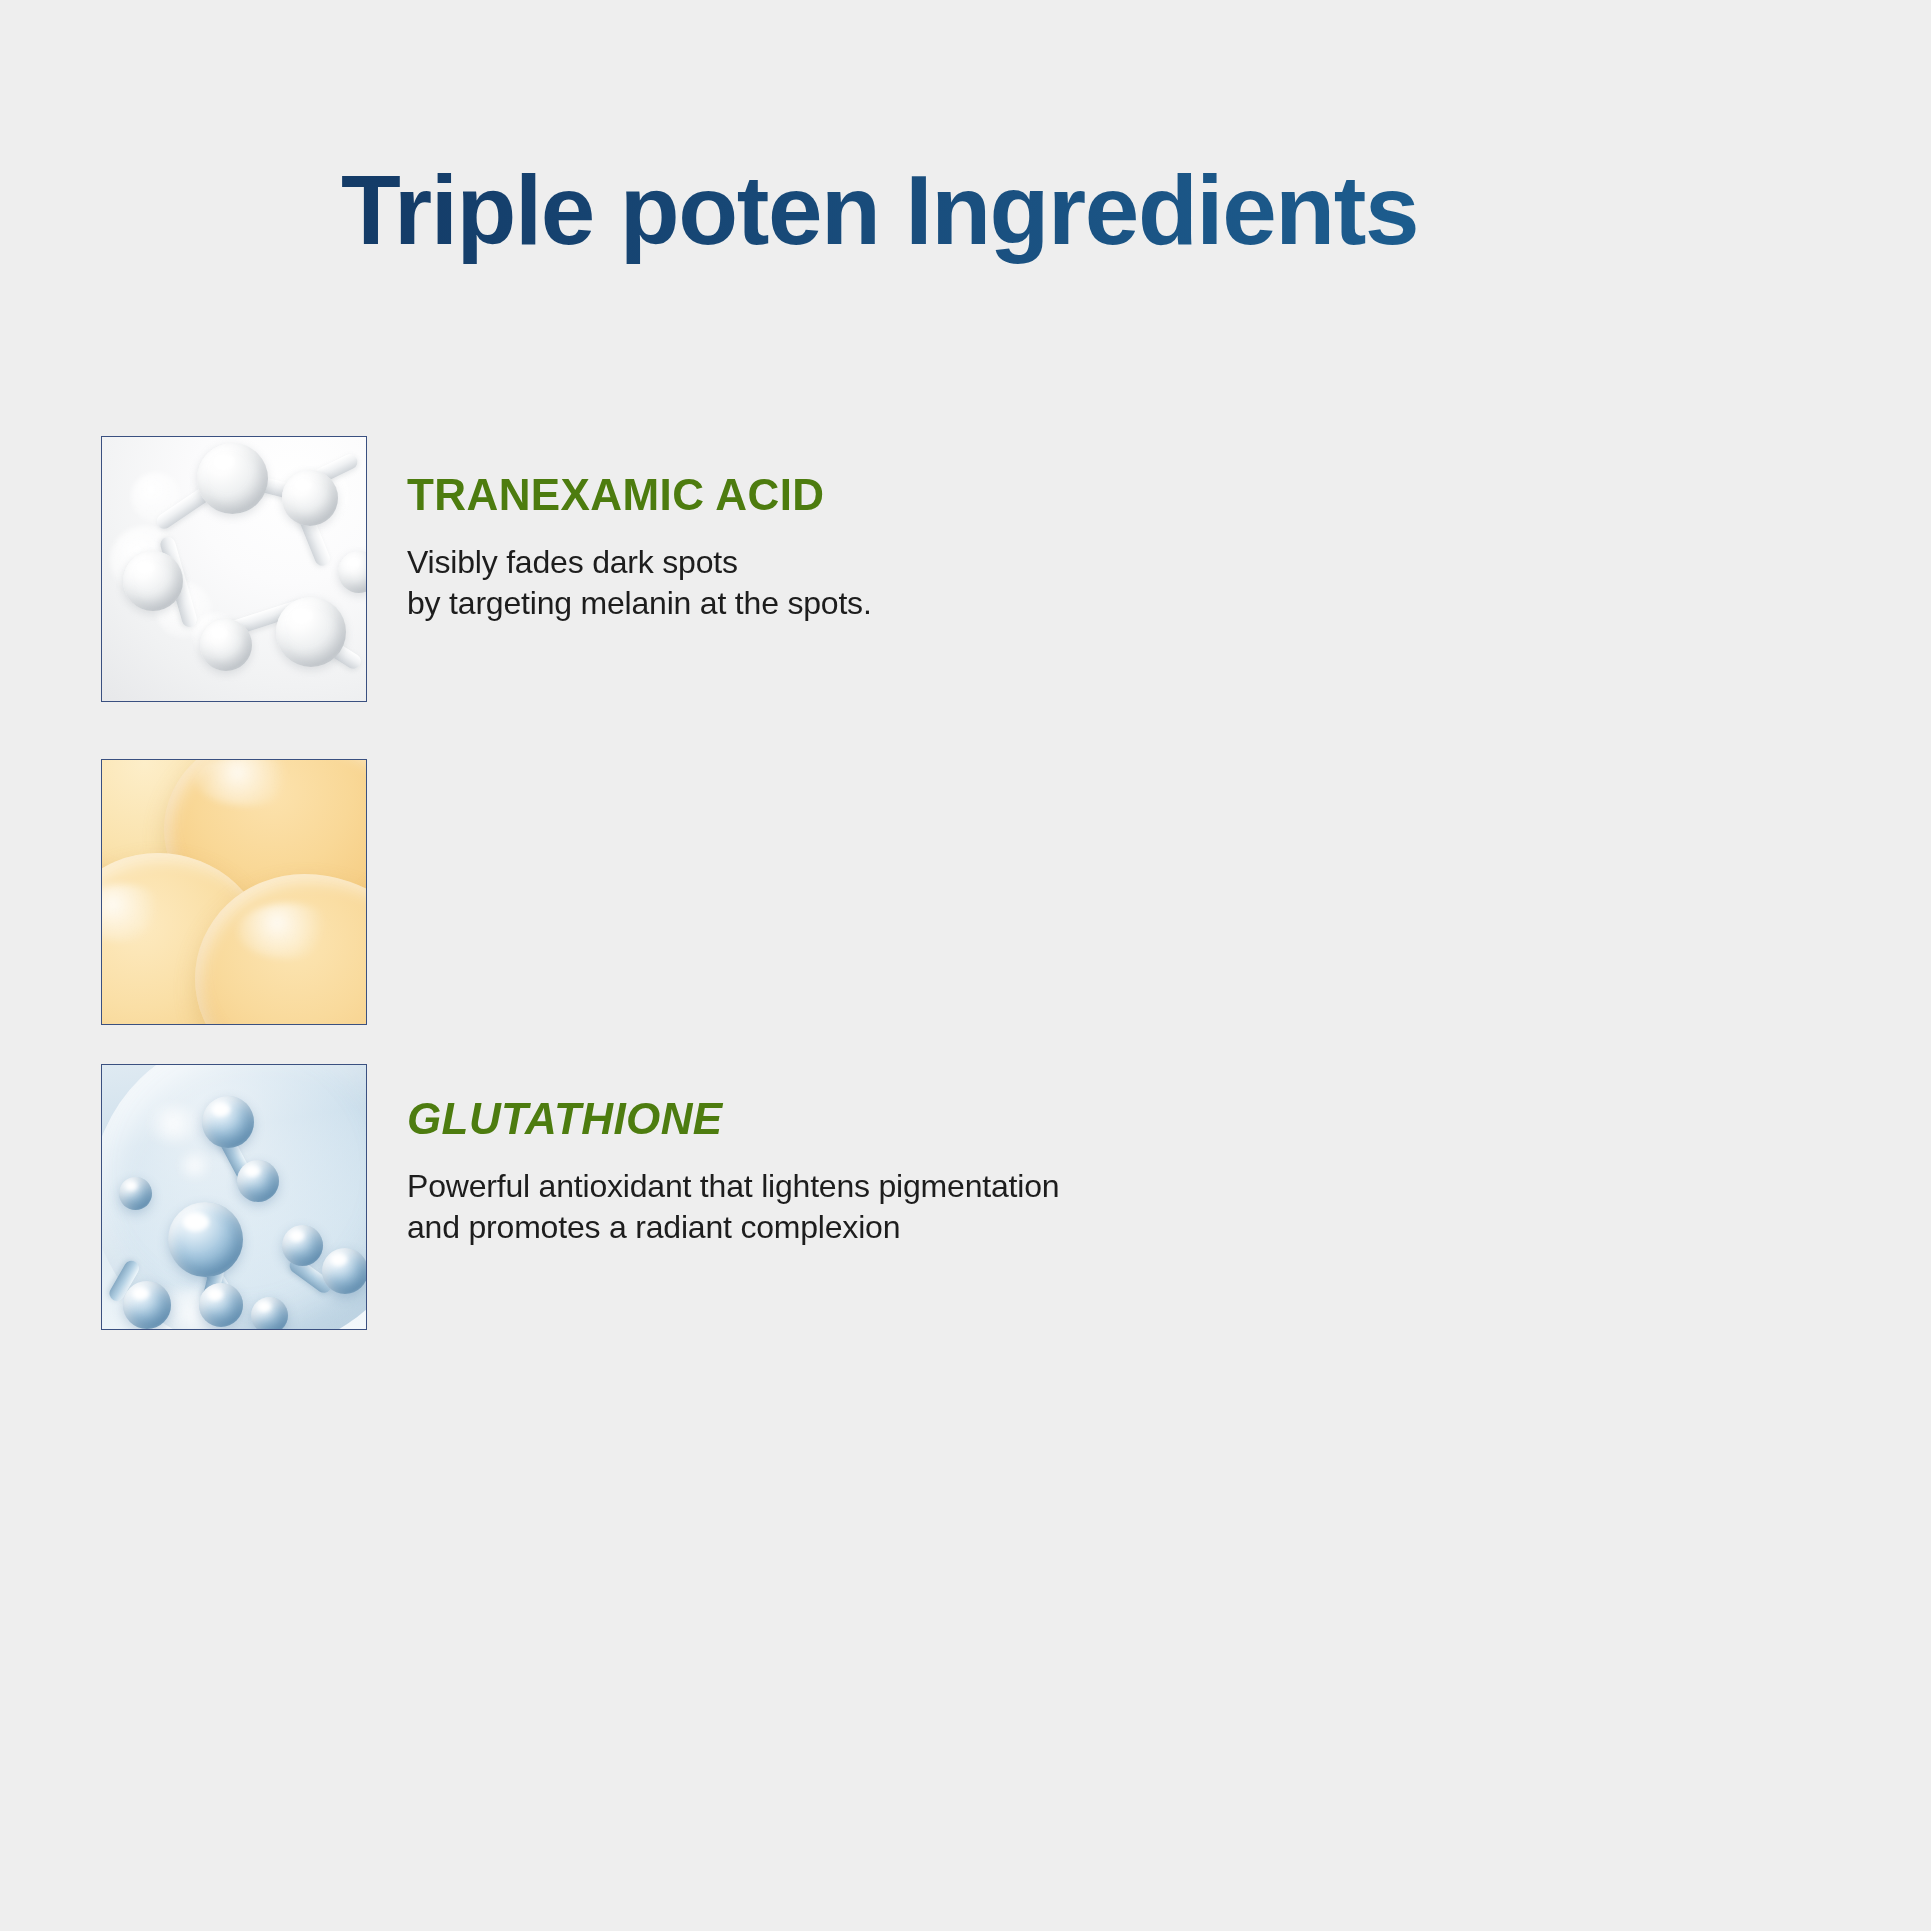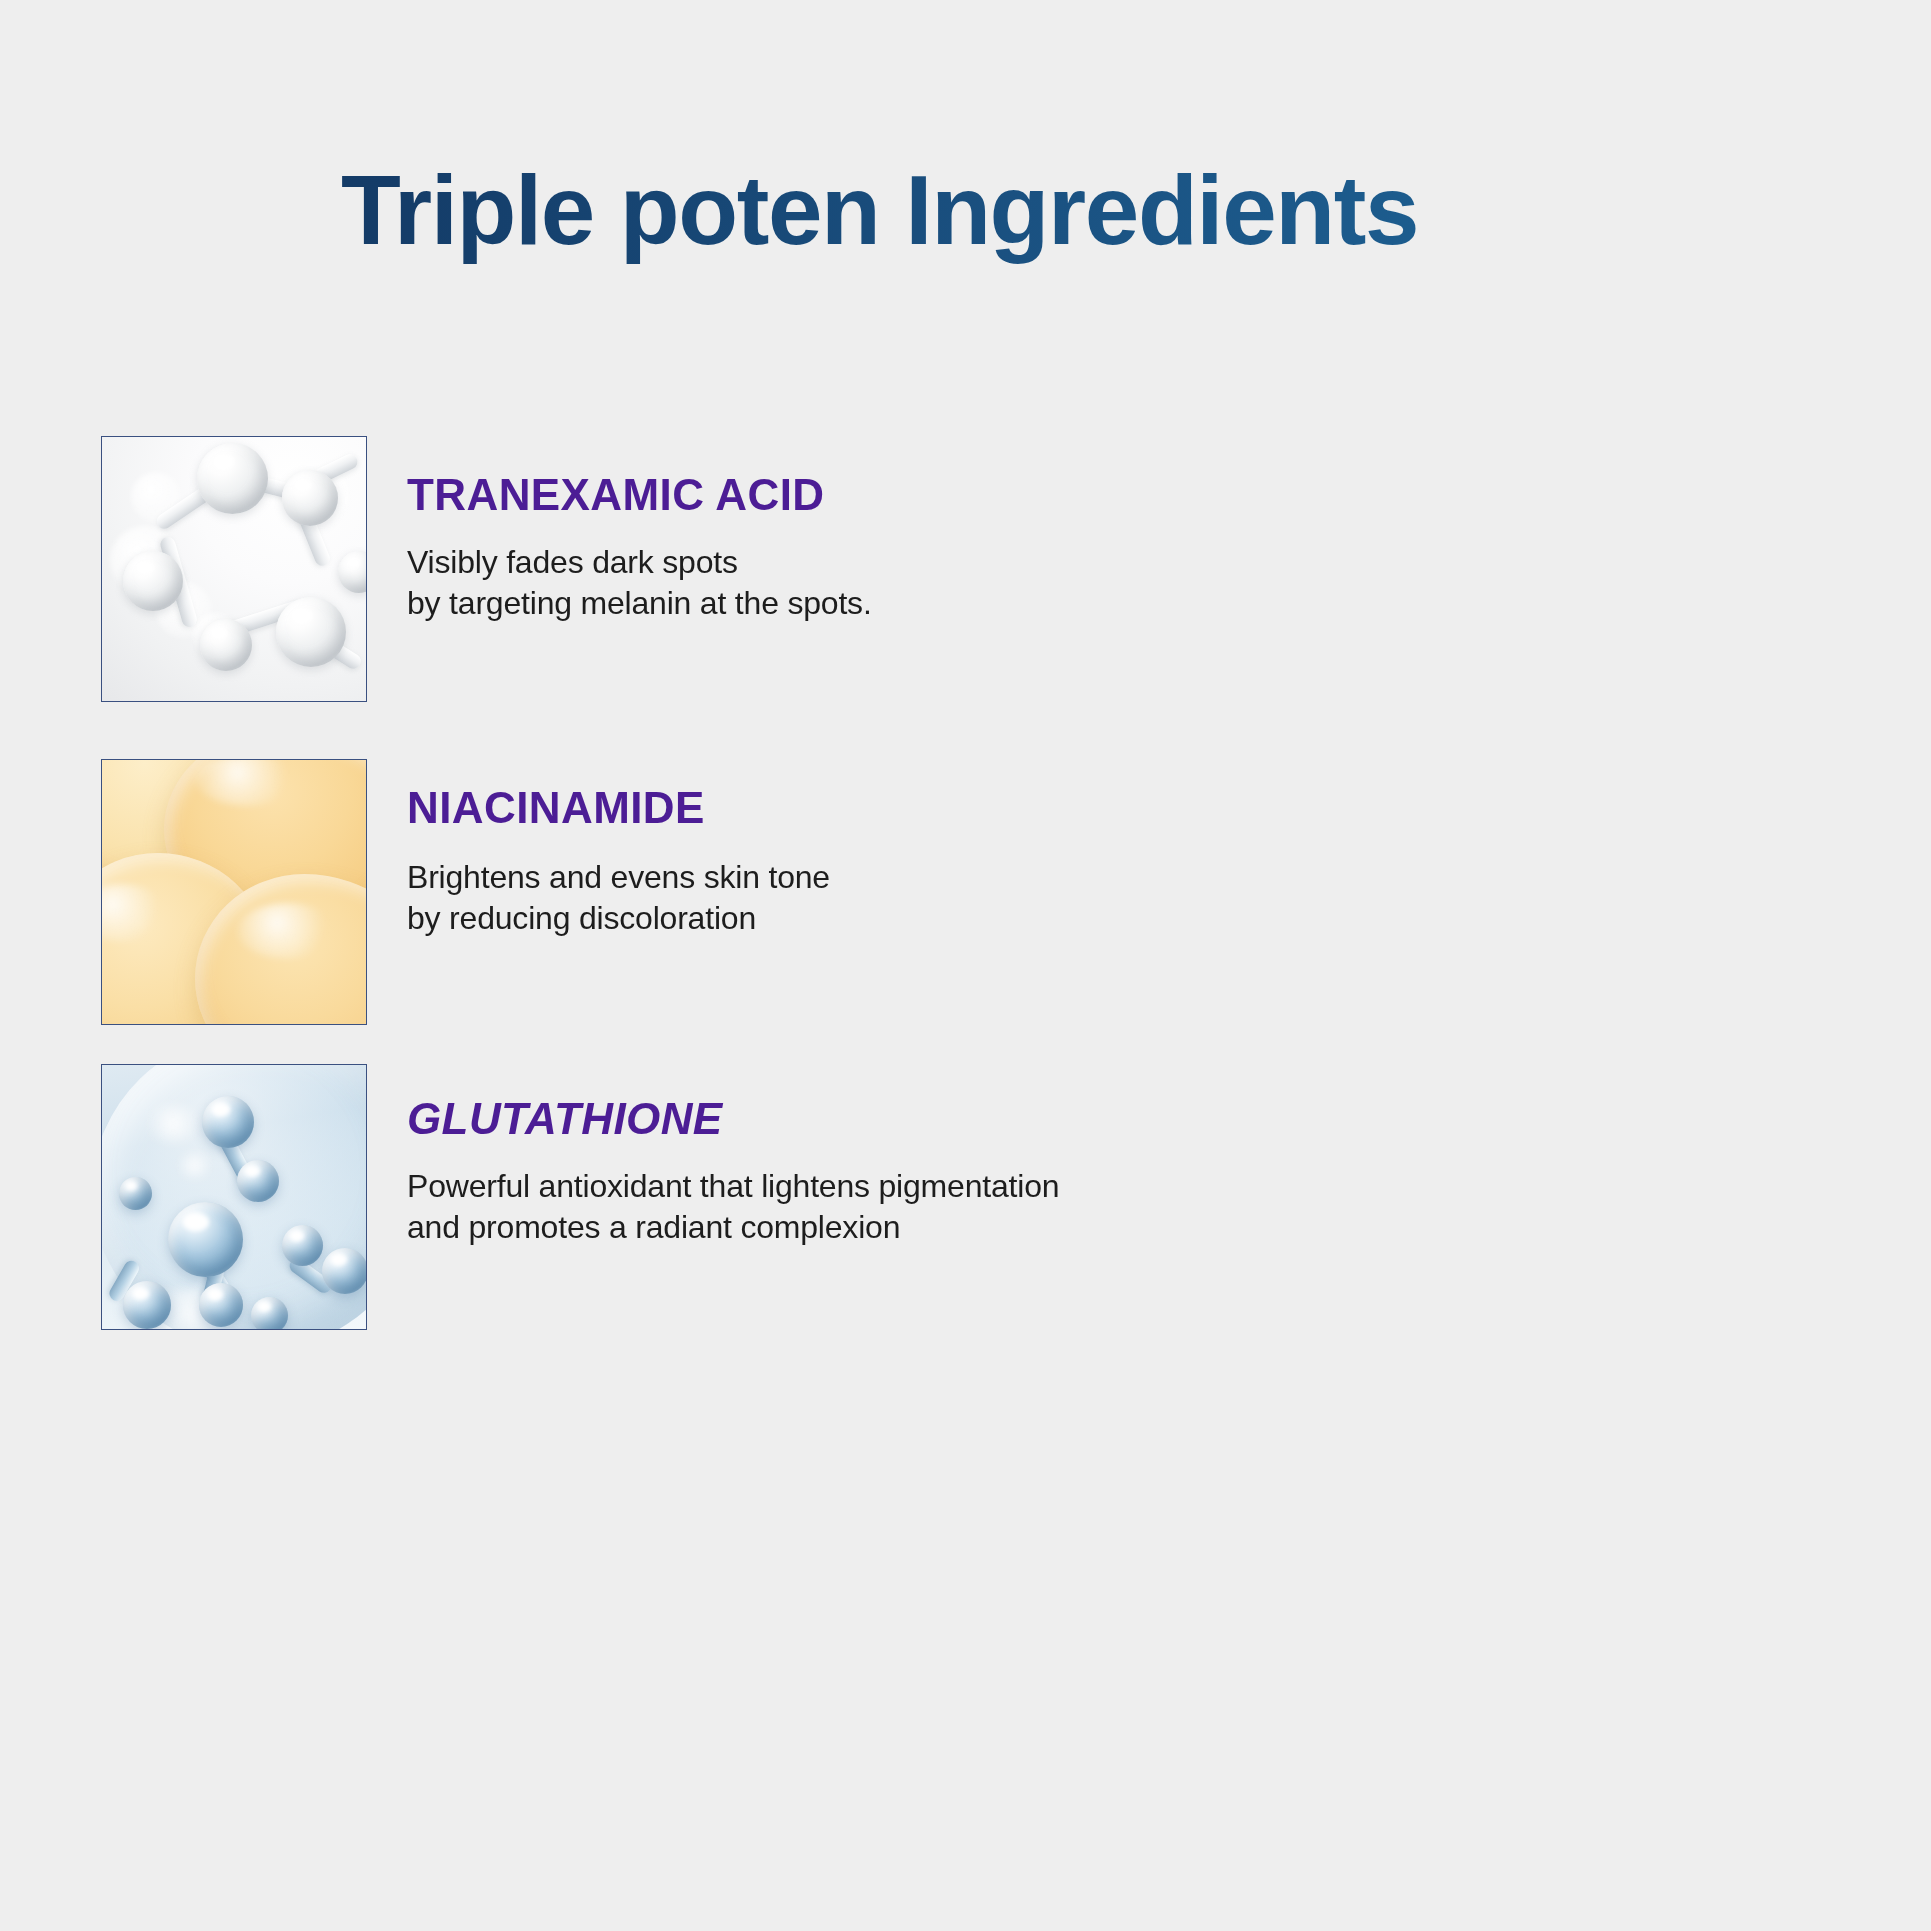--- a/index.html
+++ b/index.html
@@ -68,21 +68,21 @@
   }
 
   .copy {
     margin-left: 40px;
     padding-top: 33px;
     flex: 1 1 auto;
   }
   .ing-name {
     font-size: 44px;
     font-weight: bold;
-    color: #4c1d95;
+    color: #4d7c0f;
     letter-spacing: 0.4px;
     line-height: 1.1;
     margin: 0 0 21px 0;
     white-space: nowrap;
   }
   .ing-desc {
     font-size: 32px;
     font-weight: 300;
     color: #1d1d1d;
     line-height: 1.26;
@@ -270,27 +270,20 @@
       <div class="art-amber">
         <div class="drop d1"></div>
         <div class="drop d2"></div>
         <div class="drop d3"></div>
         <div class="drop d4"></div>
         <div class="sheen" style="left:93px;  top:-5.8px;  width:106px; height:52px;"></div>
         <div class="sheen" style="left:-27px; top:124px; width:93px;  height:58px;"></div>
         <div class="sheen" style="left:135px; top:143px; width:100px; height:56px;"></div>
       </div>
     </div>
-    <div class="copy">
-      <h3 class="ing-name">NIACINAMIDE</h3>
-      <p class="ing-desc">
-        <span class="dline">Brightens and evens skin tone</span>
-        <span class="dline">by reducing discoloration</span>
-      </p>
-    </div>
   </div>
 
   <div class="row row-3">
     <div class="thumb" style="border-color: rgb(58, 80, 128);">
       <div class="art-blue">
         <div class="bigdrop"></div>
         <div class="mist" style="left:39px;  top:39px;  width:64px; height:39px;"></div>
         <div class="mist" style="left:73px;  top:87px;  width:39px; height:27px;"></div>
         <div class="mist" style="left:19.3px;  top:224px; width:145px;height:50px;"></div>
 

